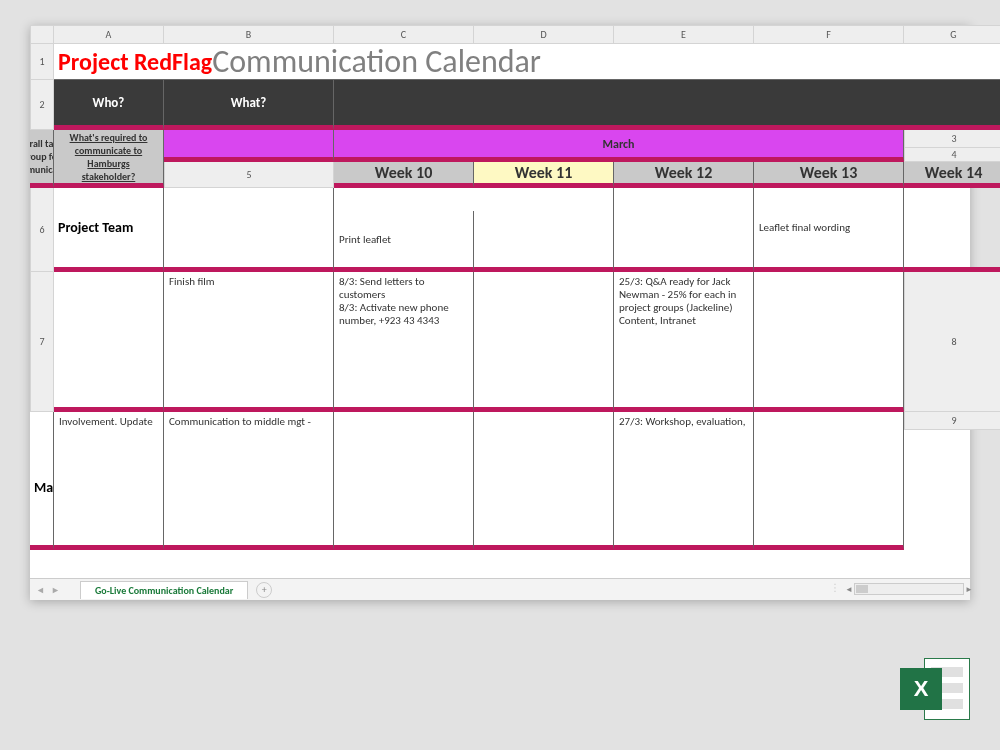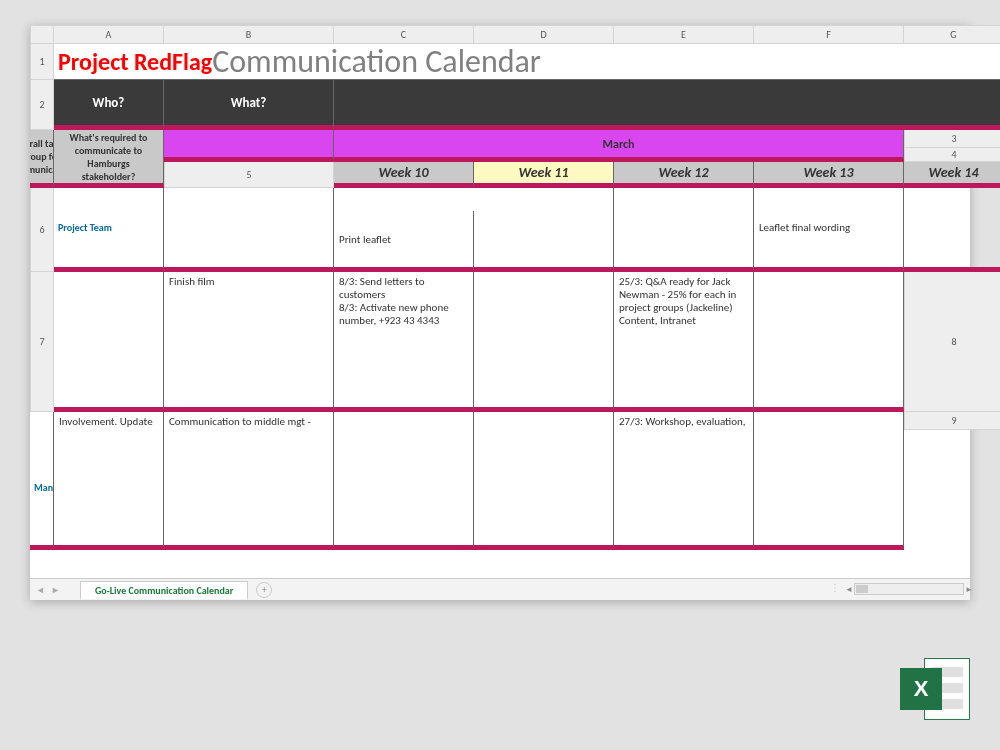--- a/index.html
+++ b/index.html
@@ -64,23 +64,23 @@
   }
   .bg-white { background:#fff; }
   .bg-dark { background:#3a3a3a; color:#fff; }
   .bg-grey { background:#c9c9c9; }
   .bg-lightgrey { background:#d946ef; }
   .bg-red { background:#fef9c3; color:#000; }
   .center { text-align:center; display:flex; align-items:center; justify-content:center; }
   .bold { font-weight:bold; }
   .title-red { color:#ff0000; font-weight:bold; font-size:24px; }
   .title-grey { color:#808080; font-weight:normal; font-size:32px; }
-  .small { font-size:14px; color:#333;font-style:italic; }
+  .small { font-size:16px; color:#333; }
   .italic-label { font-weight:bold; font-size:10px; color:#333; text-align:center; }
-  .proj-label { font-weight:bold; font-size:10px; color:#0369a1; display:flex; align-items:center; padding-left:4px;}
+  .proj-label { font-weight:bold; font-size:14px; color:#000000; display:flex; align-items:center; padding-left:4px;}
   .tab-bar {
     height: 22px;
     background:#f3f3f3;
     border-top:1px solid #ccc;
     display:flex;
     align-items:center;
     font-size:10px;
     color:#666;
     position:relative;
   }
@@ -161,21 +161,21 @@
       <span class="title-grey">Communication Calendar</span>
     </div>
 
     <div class="rowhead">2</div>
     <div class="cell bg-dark center bold" style="font-size:13px;">Who?</div>
     <div class="cell bg-dark center bold" style="font-size:13px;">What?</div>
     <div class="cell bg-dark" style="grid-column:4/9;"></div>
 
     <div class="rowhead">3</div>
     <div class="cell bg-grey italic-label" style="grid-row:3/6; display:flex; align-items:center; justify-content:center; text-align:center; padding:2px;">Overall target group for communication</div>
-    <div class="cell bg-grey italic-label" style="grid-row:3/6; display:flex; align-items:center; justify-content:center; text-align:center; padding:13px 10px;">What's required to communicate to Hamburgs stakeholder?</div>
+    <div class="cell bg-grey italic-label" style="grid-row:3/6; display:flex; align-items:center; justify-content:center; text-align:center; padding:13px 10px;text-decoration:underline;">What's required to communicate to Hamburgs stakeholder?</div>
     <div class="cell bg-lightgrey center bold" style="grid-column:4/8; grid-row:3/5; font-size:12px;">March</div>
     <div class="cell bg-lightgrey" style="grid-row:3/5;"></div>
 
     <div class="rowhead">4</div>
 
     <div class="rowhead">5</div>
     <div class="cell bg-grey center bold small">Week 10</div>
     <div class="cell bg-red center bold small">Week 11</div>
     <div class="cell bg-grey center bold small">Week 12</div>
     <div class="cell bg-grey center bold small">Week 13</div>

